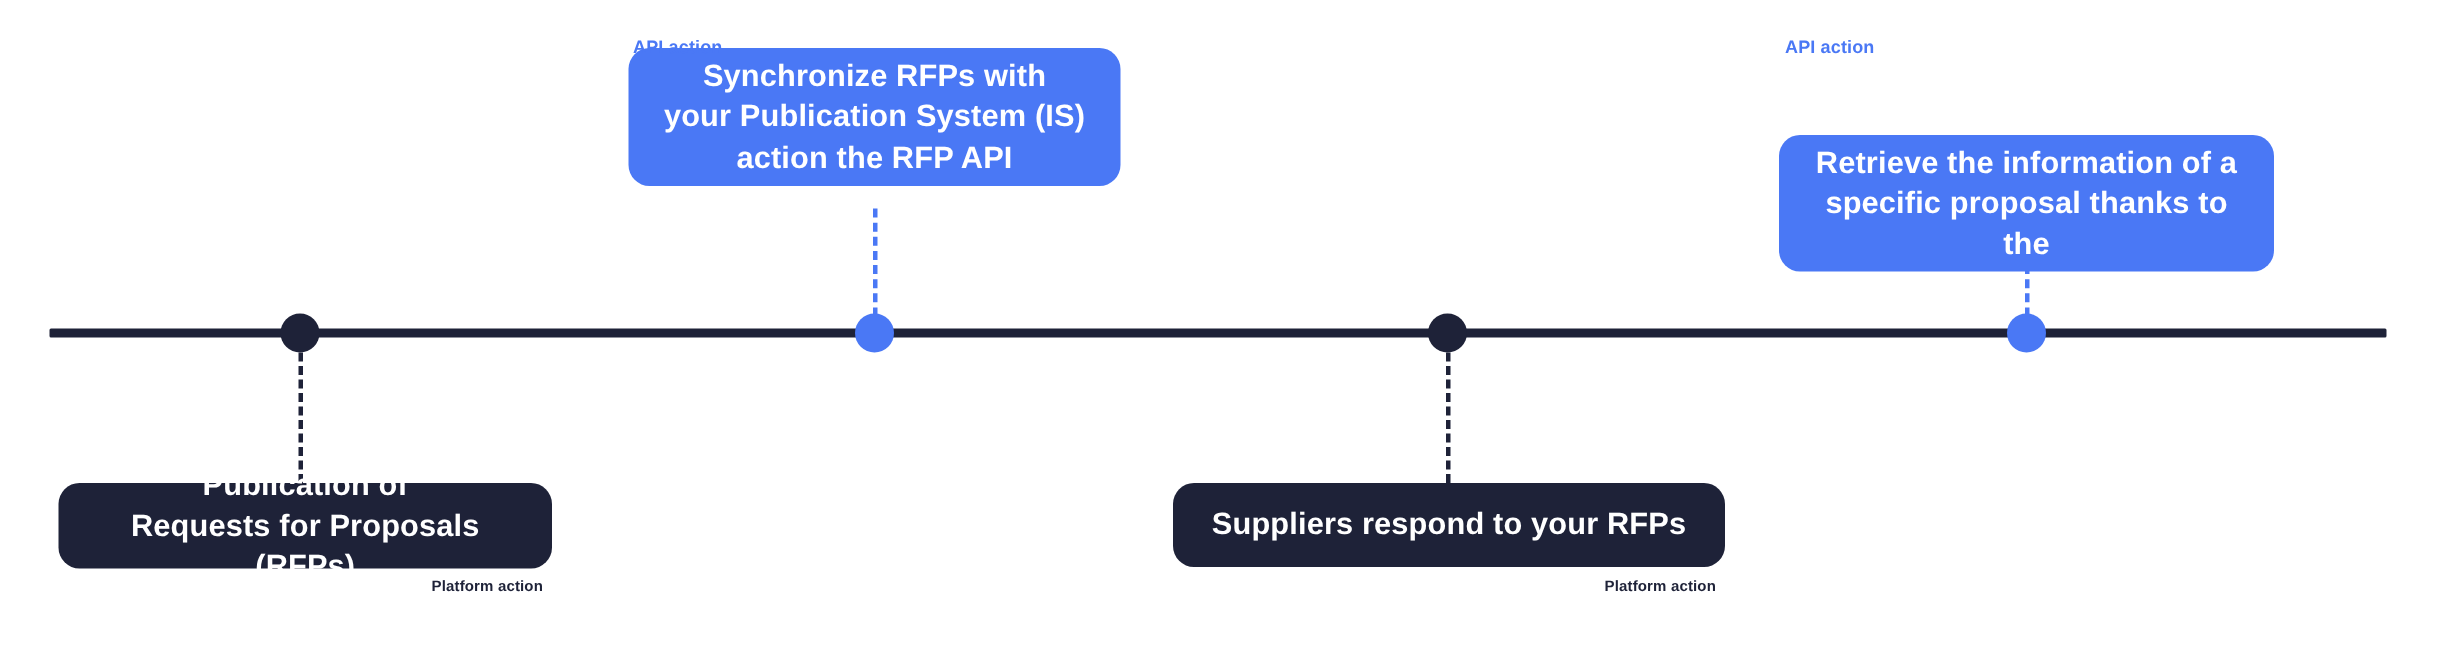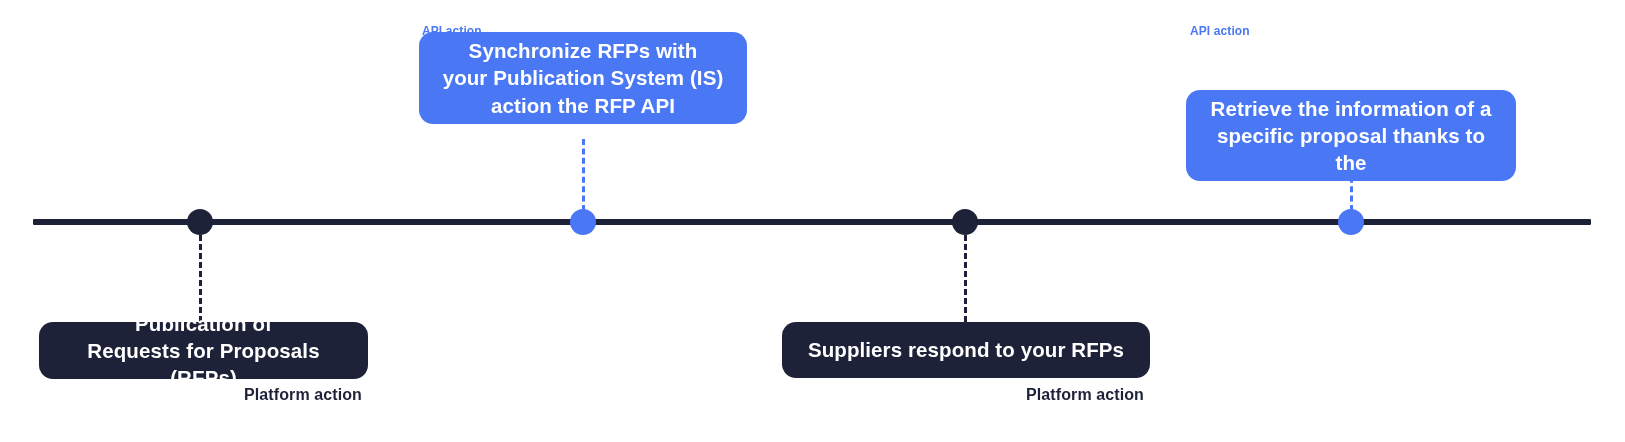--- a/index.html
+++ b/index.html
@@ -84,21 +84,21 @@
   .kicker {
     position: absolute;
     font-size: 12px;
     font-weight: bold;
     color: #4a78f5;
     letter-spacing: 0.1px;
     white-space: nowrap;
   }
   .footnote {
     position: absolute;
-    font-size: 16px;
+    font-size: 10px;
     font-weight: bold;
     color: #1e2238;
     letter-spacing: 0.1px;
     white-space: nowrap;
     text-align: right;
   }
 </style>
 </head>
 <body>
 

